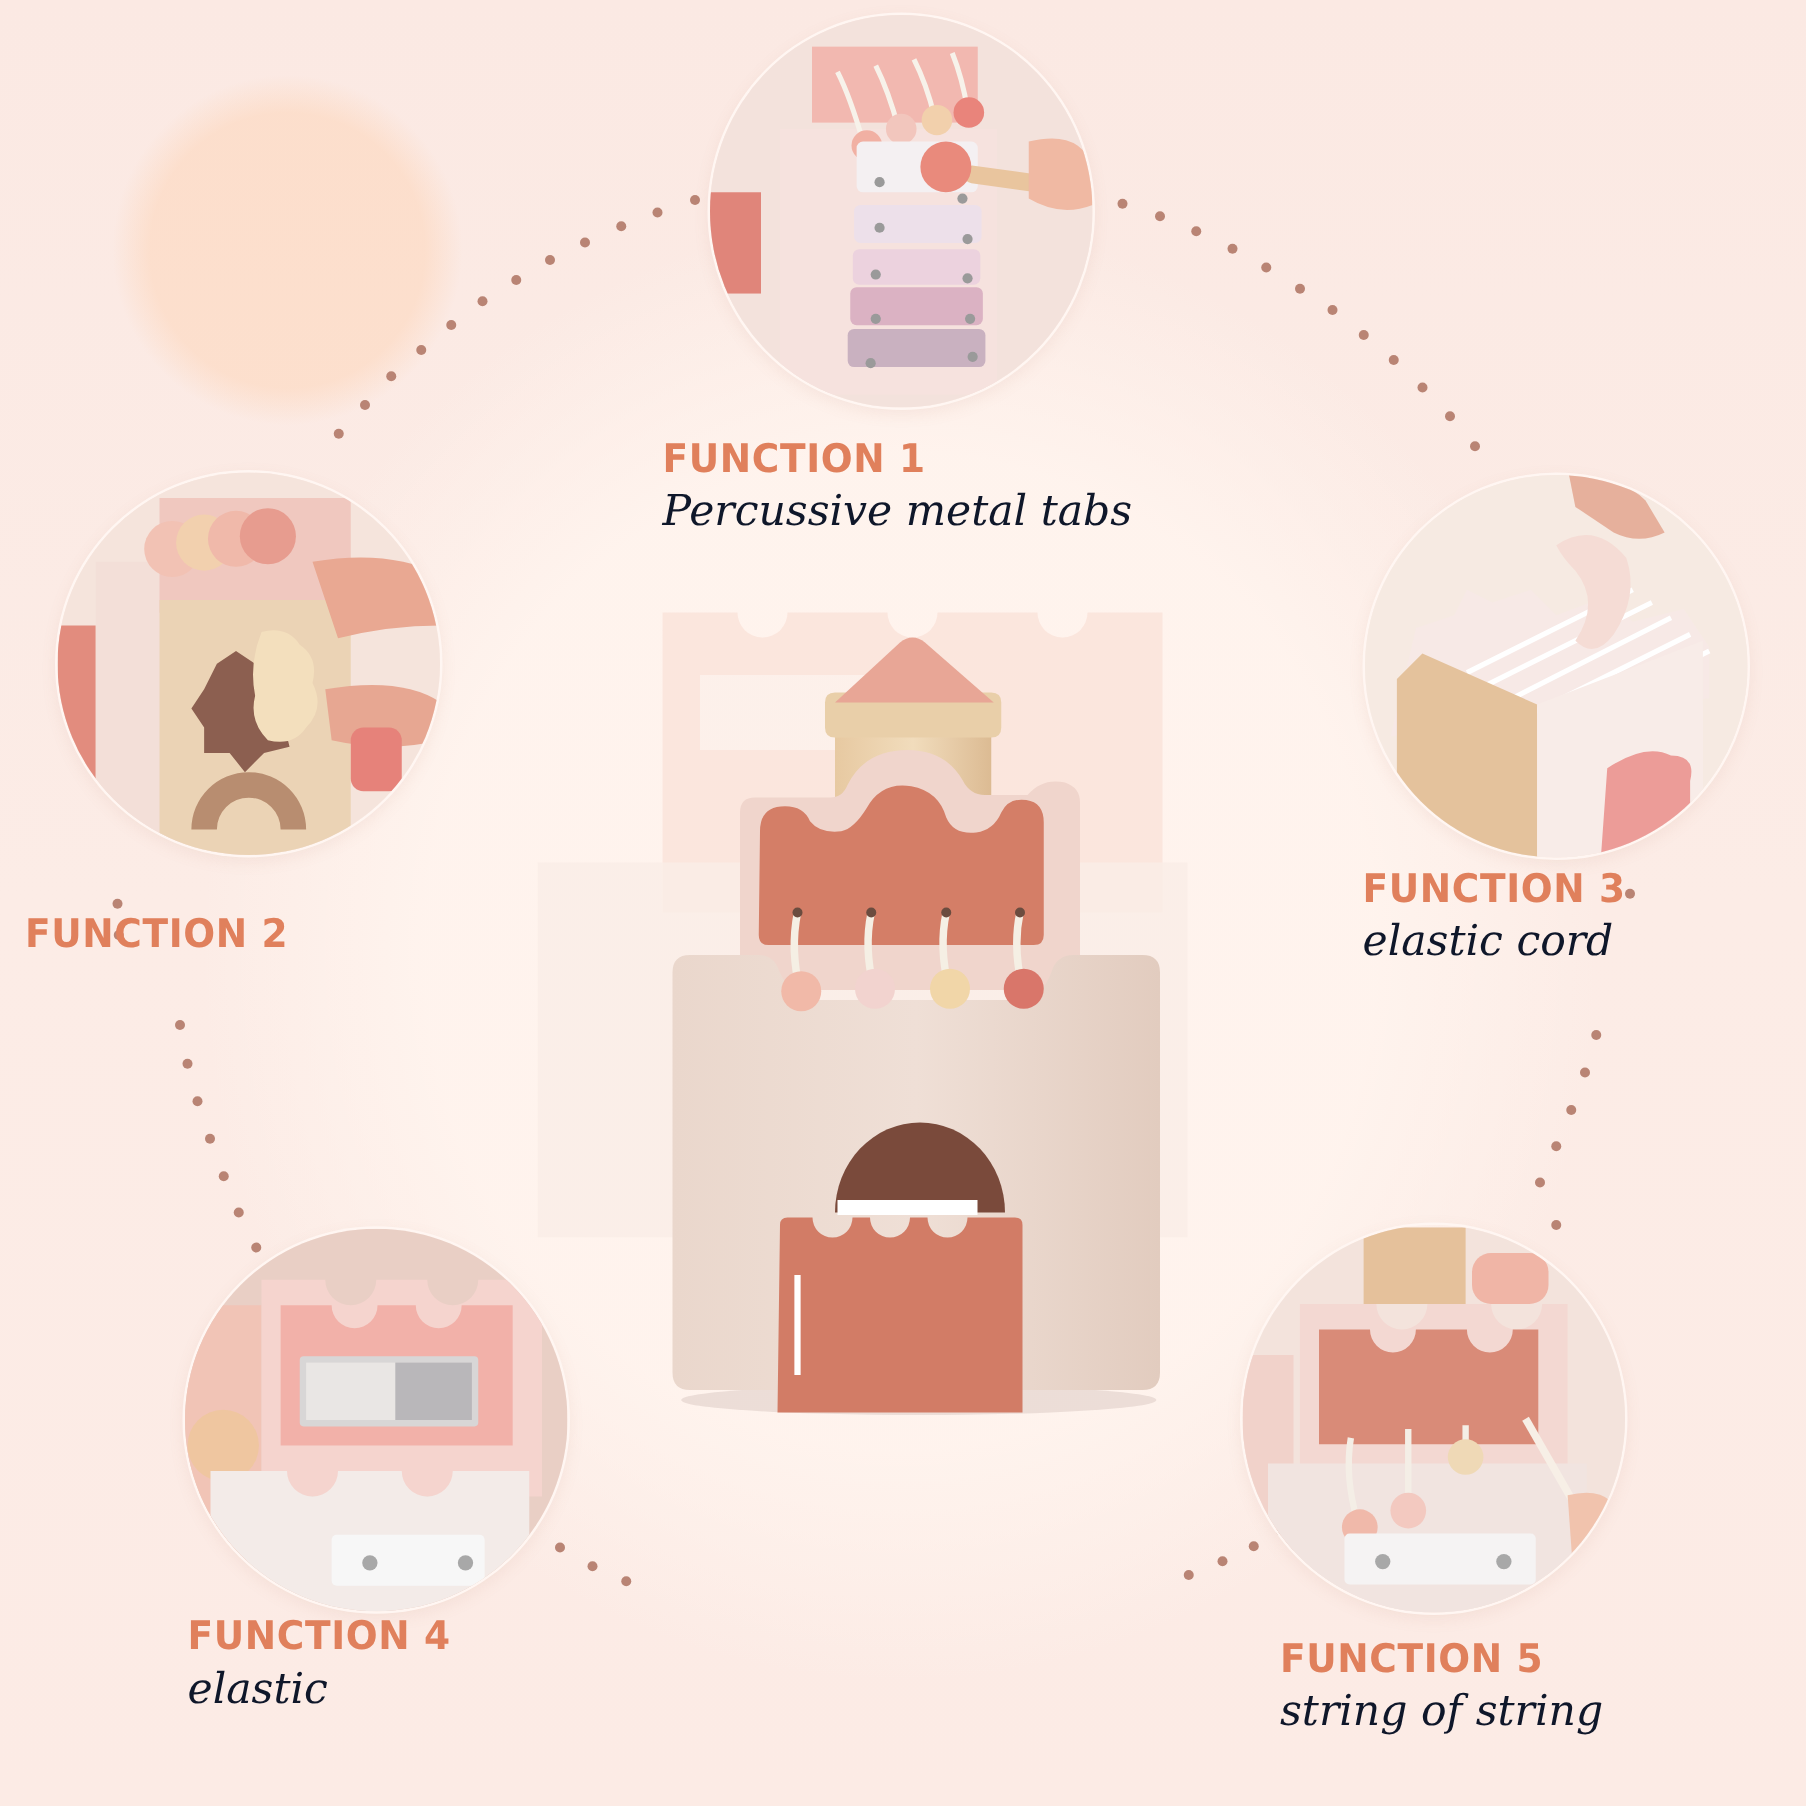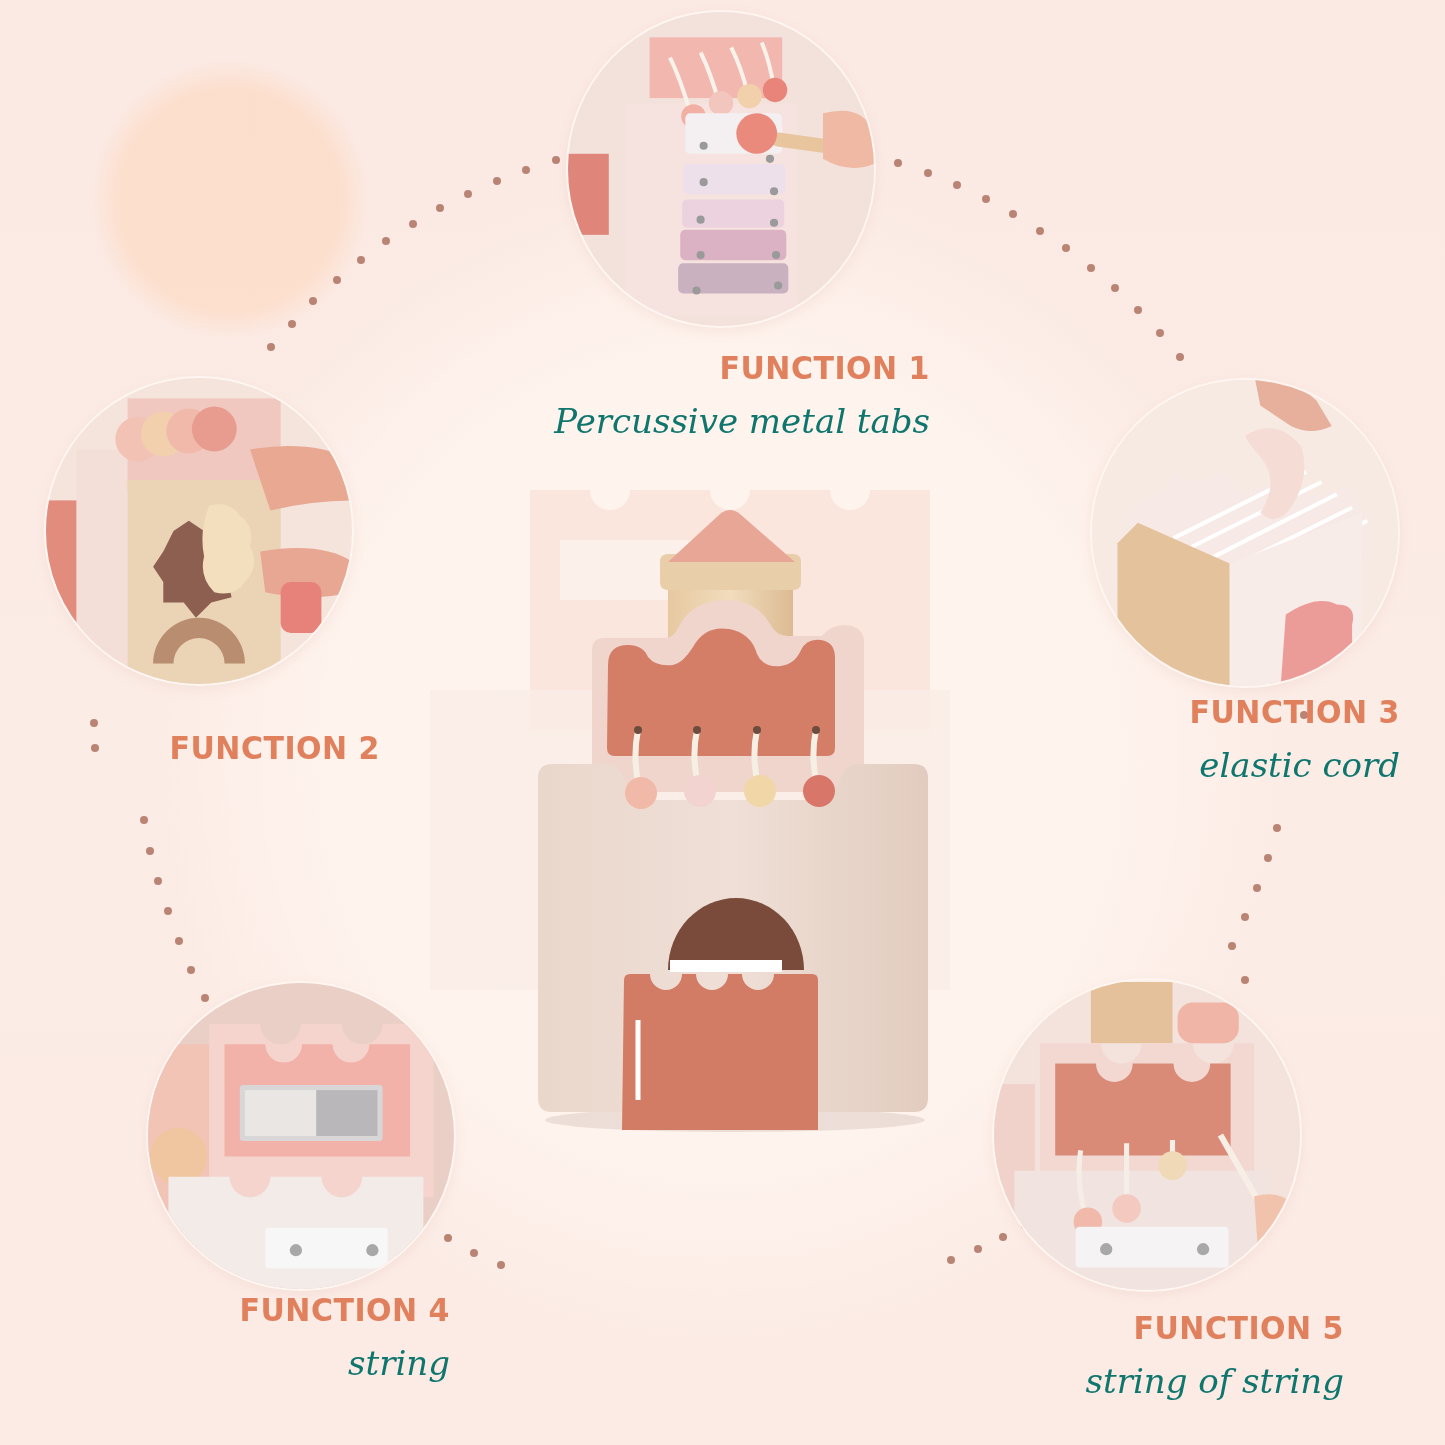--- a/index.html
+++ b/index.html
@@ -21,38 +21,38 @@
       opacity: 0.35;
     }
     svg.dots { position: absolute; inset: 0; width: 1445px; height: 1445px; }
 
     .photo {
       position: absolute; border-radius: 50%; overflow: hidden;
       box-shadow: 0 0 0 2px #fff6f2, 0 4px 14px rgba(180,120,100,0.12);
     }
     .photo svg { width: 100%; height: 100%; display: block; }
 
-    .label { position: absolute; text-align: right; }
+    .label { position: absolute; text-align: left; }
     .fn-title {
       display: block;
       font-family: "DejaVu Sans", sans-serif;
       font-weight: 700;
       font-size: 30px;
       letter-spacing: 0.5px;
       color: #e0805c;
       transform: scaleY(1.05);
       white-space: nowrap;
     }
     .fn-desc {
       display: block;
       font-family: "DejaVu Serif", serif;
       font-style: italic;
       font-size: 34px;
-      color: #0f766e;
-      margin-top: 16px;
+      color: #0f172a;
+      margin-top: 4px;
       white-space: nowrap;
     }
 
     .center-toy { position: absolute; left: 520px; top: 500px; width: 420px; height: 630px; }
     .center-toy svg { width: 100%; height: 100%; display: block; overflow: visible; }
   </style>
 </head>
 <body>
 
 <div class="bg-layer"></div>
@@ -222,21 +222,21 @@
     <rect x="95" y="105" width="70" height="45" fill="#e9e6e4"></rect>
     <rect x="165" y="105" width="60" height="45" fill="#b9b7ba"></rect>
     <path d="M20 190 h60 a20 20 0 0 0 40 0 h50 a20 20 0 0 0 40 0 h60 v110 h-250z" fill="#f3ebe8"></path>
     <rect x="115" y="240" width="120" height="40" rx="4" fill="#f7f7f7"></rect>
     <circle cx="145" cy="262" r="6" fill="#a8a8a8"></circle>
       <circle cx="220" cy="262" r="6" fill="#a8a8a8"></circle>
   </svg>
 </div>
 <div class="label" style="left:150px; top:1292px; width:300px;">
   <span class="fn-title">FUNCTION 4</span>
-  <span class="fn-desc">string</span>
+  <span class="fn-desc">elastic</span>
 </div>
 
 <div class="photo" style="left:994px; top:980px; width:306px; height:310px;">
   <svg viewBox="0 0 300 300">
     <rect width="300" height="300" fill="#f3e3dc"></rect>
     <rect x="95" y="0" width="80" height="60" fill="#e5c19b"></rect>
     <rect x="180" y="20" width="60" height="40" rx="15" fill="#f0b5a6"></rect>
     <rect x="0" y="100" width="40" height="180" fill="#f1d2ca"></rect>
     <path d="M45 60 h60 a20 20 0 0 0 40 0 h50 a20 20 0 0 0 40 0 h20 v150 h-210z" fill="#f3d8d2"></path>
     <path d="M60 80 h40 a18 18 0 0 0 36 0 h40 a18 18 0 0 0 36 0 h20 v90 h-172z" fill="#d98b78"></path>

